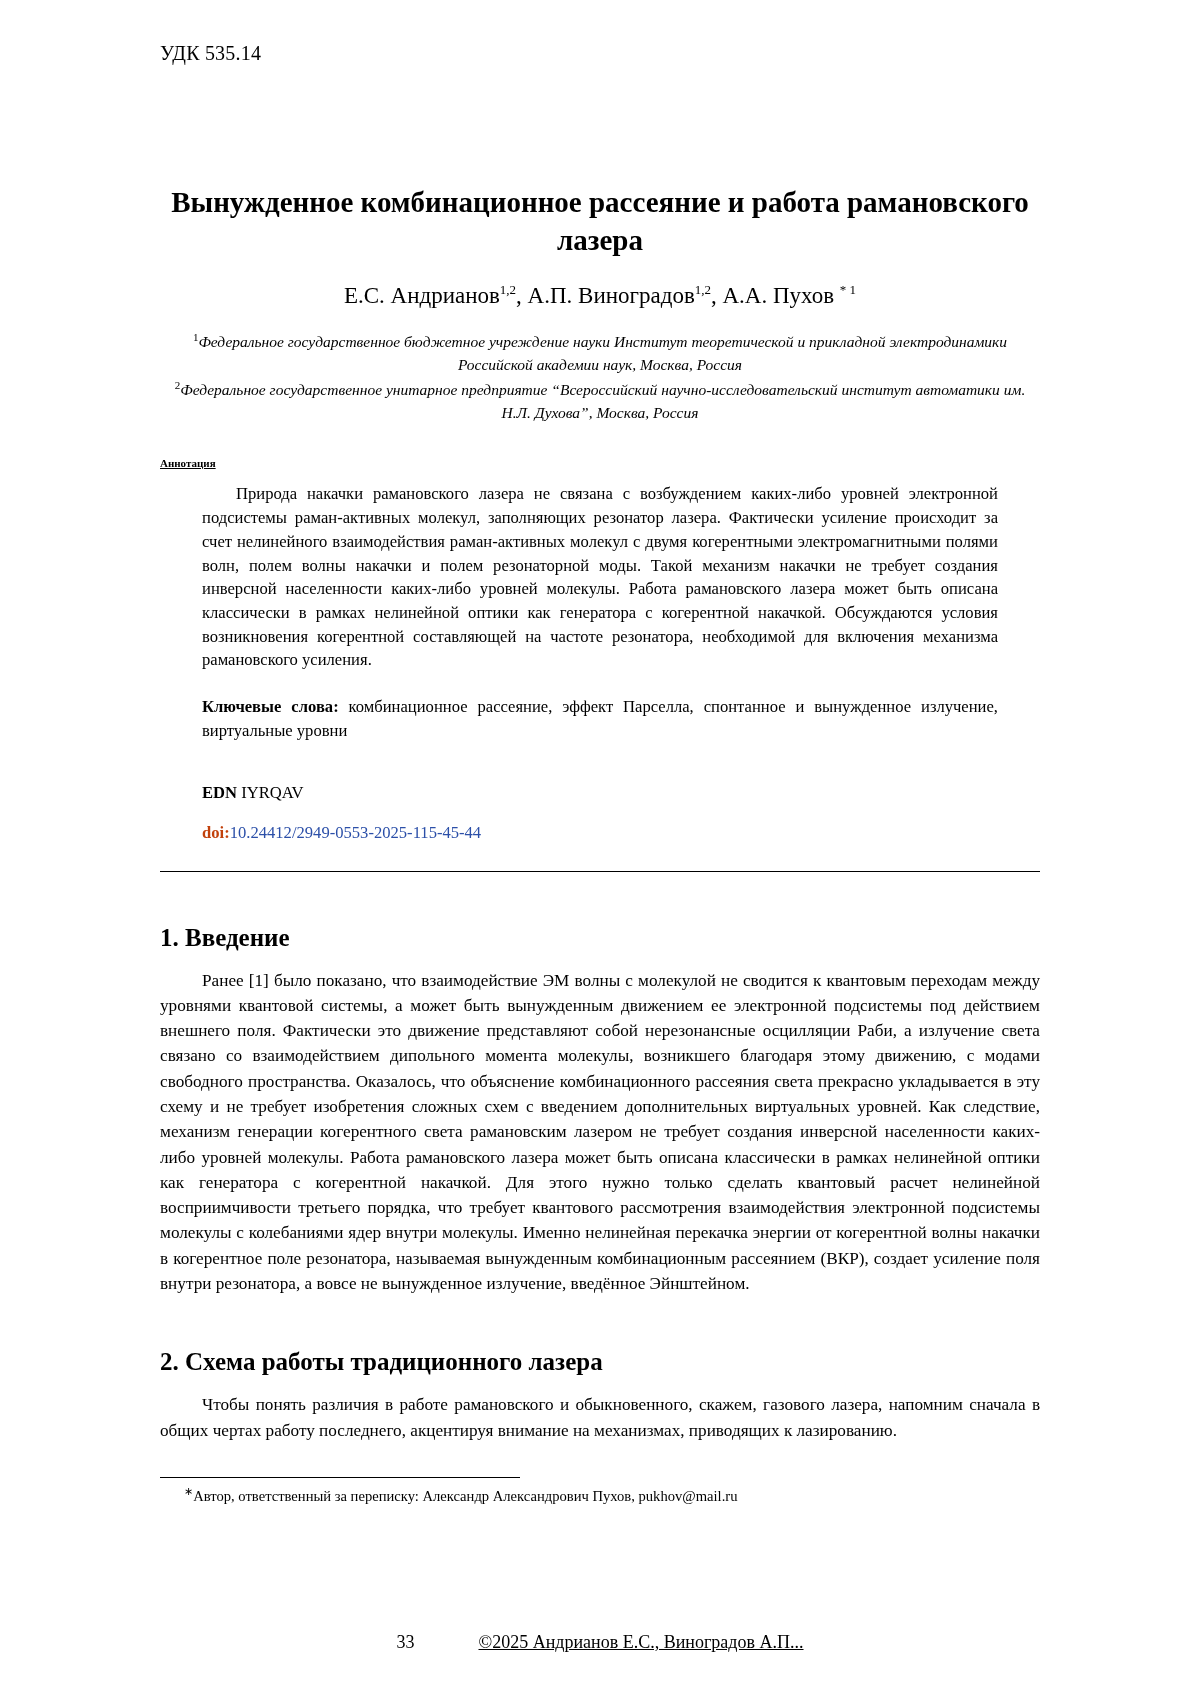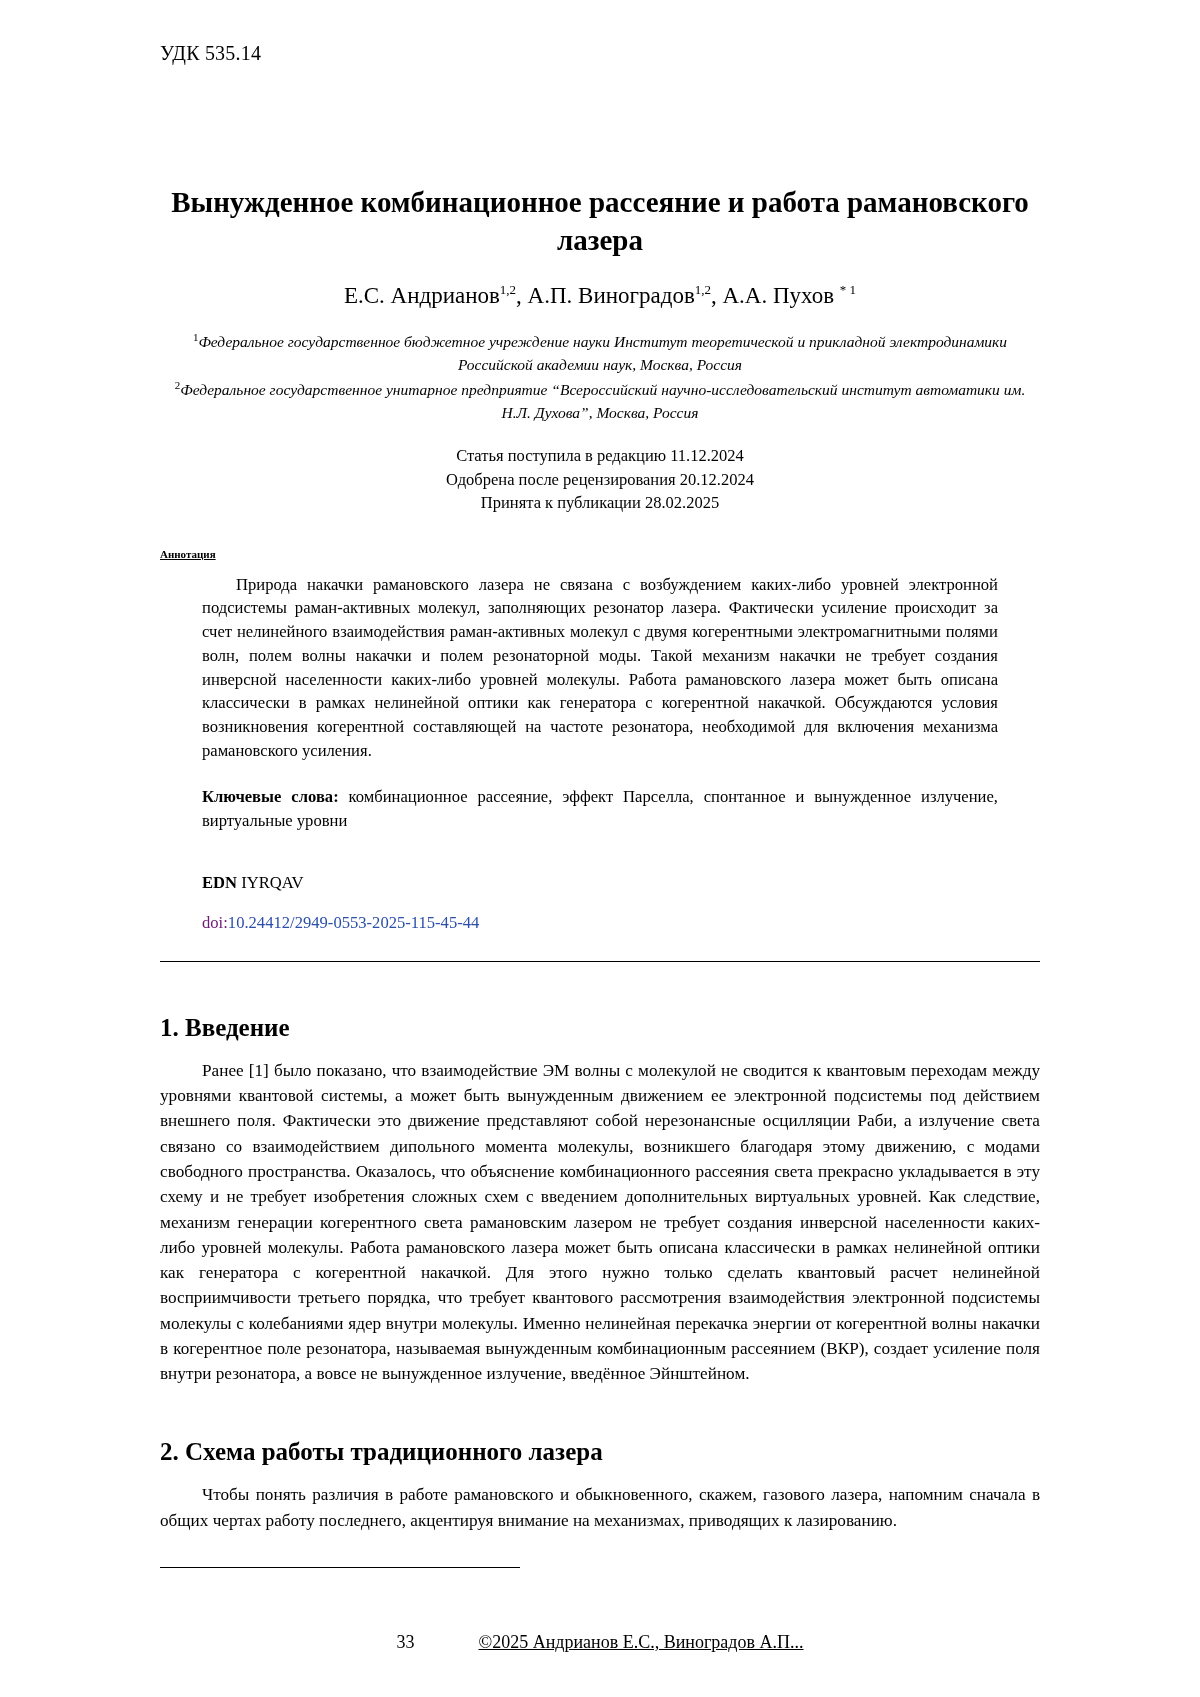--- a/index.html
+++ b/index.html
@@ -89,21 +89,21 @@
   .edn {
     font-size: 16.6px;
     margin: 40px 42px 0 42px;
   }
   .edn b { font-weight: bold; }
   .doi {
     font-size: 16.6px;
     margin: 20px 42px 0 42px;
     color: #1a3a8f;
   }
-  .doi .label { color: #701a75; }
+  .doi .label { color: #c2410c; font-weight: bold; }
   .doi a {
     color: #2b4fa8;
     text-decoration: none;
   }
   .rule {
     border: none;
     border-top: 1px solid #000;
     margin: 28px 0 0 0;
   }
   h2.section {
@@ -159,25 +159,20 @@
 
   <div class="affils">
     <div class="affil-block">
       <sup>1</sup><span>Федеральное государственное бюджетное учреждение науки Институт теоретической и прикладной электродинамики Российской академии наук, Москва, Россия</span>
     </div>
     <div class="affil-block">
       <sup>2</sup><span>Федеральное государственное унитарное предприятие “Всероссийский научно-исследовательский институт автоматики им. Н.Л. Духова”, Москва, Россия</span>
     </div>
   </div>
 
-  <div class="dates">
-    <div>Статья поступила в редакцию 11.12.2024</div>
-    <div>Одобрена после рецензирования 20.12.2024</div>
-    <div>Принята к публикации 28.02.2025</div>
-  </div>
 
   <div class="abstract-head">Аннотация</div>
   <div class="abstract-body">Природа накачки рамановского лазера не связана с возбуждением каких-либо уровней электронной подсистемы раман-активных молекул, заполняющих резонатор лазера. Фактически усиление происходит за счет нелинейного взаимодействия раман-активных молекул с двумя когерентными электромагнитными полями волн, полем волны накачки и полем резонаторной моды. Такой механизм накачки не требует создания инверсной населенности каких-либо уровней молекулы. Работа рамановского лазера может быть описана классически в рамках нелинейной оптики как генератора с когерентной накачкой. Обсуждаются условия возникновения когерентной составляющей на частоте резонатора, необходимой для включения механизма рамановского усиления.</div>
 
   <div class="keywords">
     <b>Ключевые слова:</b><span> комбинационное рассеяние, эффект Парселла, спонтанное и вынужденное излучение, виртуальные уровни</span>
   </div>
 
   <div class="edn">
     <b>EDN</b><span> IYRQAV</span>
@@ -189,19 +184,22 @@
 
   <hr class="rule">
 
   <h2 class="section">1. Введение</h2>
   <p class="body">Ранее [1] было показано, что взаимодействие ЭМ волны с молекулой не сводится к квантовым переходам между уровнями квантовой системы, а может быть вынужденным движением ее электронной подсистемы под действием внешнего поля. Фактически это движение представляют собой нерезонансные осцилляции Раби, а излучение света связано со взаимодействием дипольного момента молекулы, возникшего благодаря этому движению, с модами свободного пространства. Оказалось, что объяснение комбинационного рассеяния света прекрасно укладывается в эту схему и не требует изобретения сложных схем с введением дополнительных виртуальных уровней. Как следствие, механизм генерации когерентного света рамановским лазером не требует создания инверсной населенности каких-либо уровней молекулы. Работа рамановского лазера может быть описана классически в рамках нелинейной оптики как генератора с когерентной накачкой. Для этого нужно только сделать квантовый расчет нелинейной восприимчивости третьего порядка, что требует квантового рассмотрения взаимодействия электронной подсистемы молекулы с колебаниями ядер внутри молекулы. Именно нелинейная перекачка энергии от когерентной волны накачки в когерентное поле резонатора, называемая вынужденным комбинационным рассеянием (ВКР), создает усиление поля внутри резонатора, а вовсе не вынужденное излучение, введённое Эйнштейном.</p>
 
   <h2 class="section">2. Схема работы традиционного лазера</h2>
   <p class="body">Чтобы понять различия в работе рамановского и обыкновенного, скажем, газового лазера, напомним сначала в общих чертах работу последнего, акцентируя внимание на механизмах, приводящих к лазированию.</p>
 
   <hr class="footnote-rule">
+  <div class="footnote">
+    <sup>∗</sup><span>Автор, ответственный за переписку: Александр Александрович Пухов, pukhov@mail.ru</span>
+  </div>
 
   <div class="pagefoot">
     <span class="pagenum">33</span>
     <span class="copy">©2025  Андрианов Е.С., Виноградов А.П...</span>
   </div>
 
 </div>
 
 </body></html>

